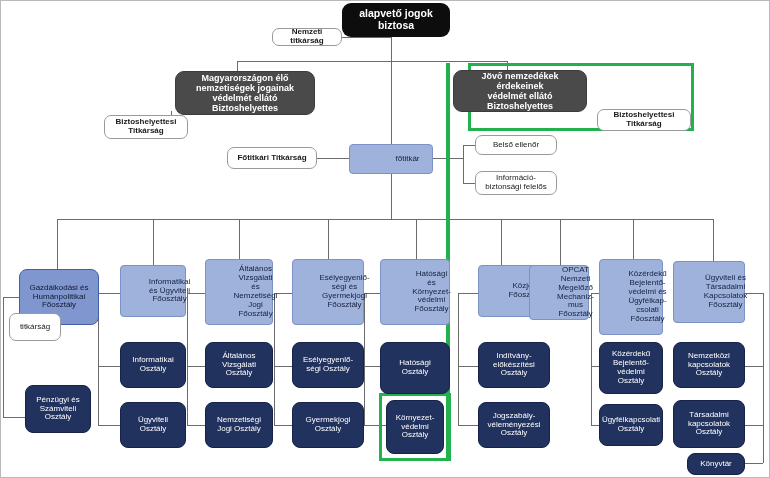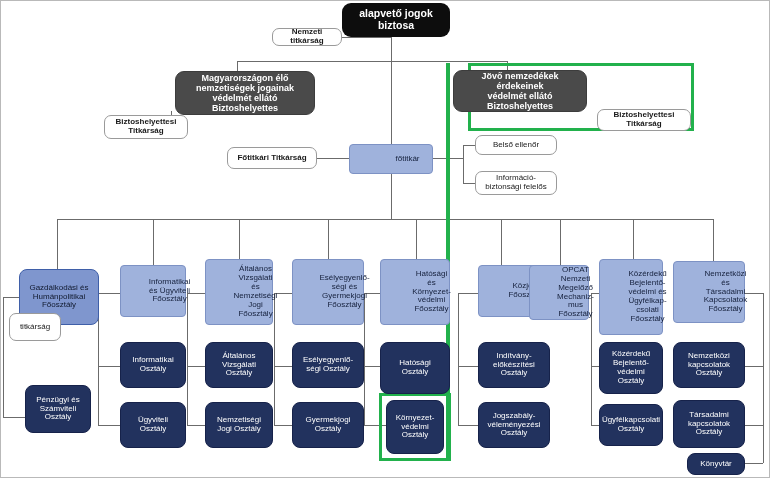--- a/index.html
+++ b/index.html
@@ -299,21 +299,21 @@
 Ügyfélkap-
 csolati
 Főosztály</div>
   <div class="node n-navy" style="left:598px; top:341px; width:64px; height:52px;">Közérdekű
 Bejelentő-
 védelmi
 Osztály</div>
   <div class="node n-navy" style="left:598px; top:403px; width:64px; height:42px;">Ügyfélkapcsolati
 Osztály</div>
 
-  <div class="node n-ltblue" style="left:672px; top:260px; width:72px; height:62px;">Nemzetközi és
+  <div class="node n-ltblue" style="left:672px; top:260px; width:72px; height:62px;">Ügyviteli és
 Társadalmi
 Kapcsolatok
 Főosztály</div>
   <div class="node n-navy" style="left:672px; top:341px; width:72px; height:46px;">Nemzetközi
 kapcsolatok
 Osztály</div>
   <div class="node n-navy" style="left:672px; top:399px; width:72px; height:48px;">Társadalmi
 kapcsolatok
 Osztály</div>
   <div class="node n-navy" style="left:686px; top:452px; width:58px; height:22px;">Könyvtár</div>

